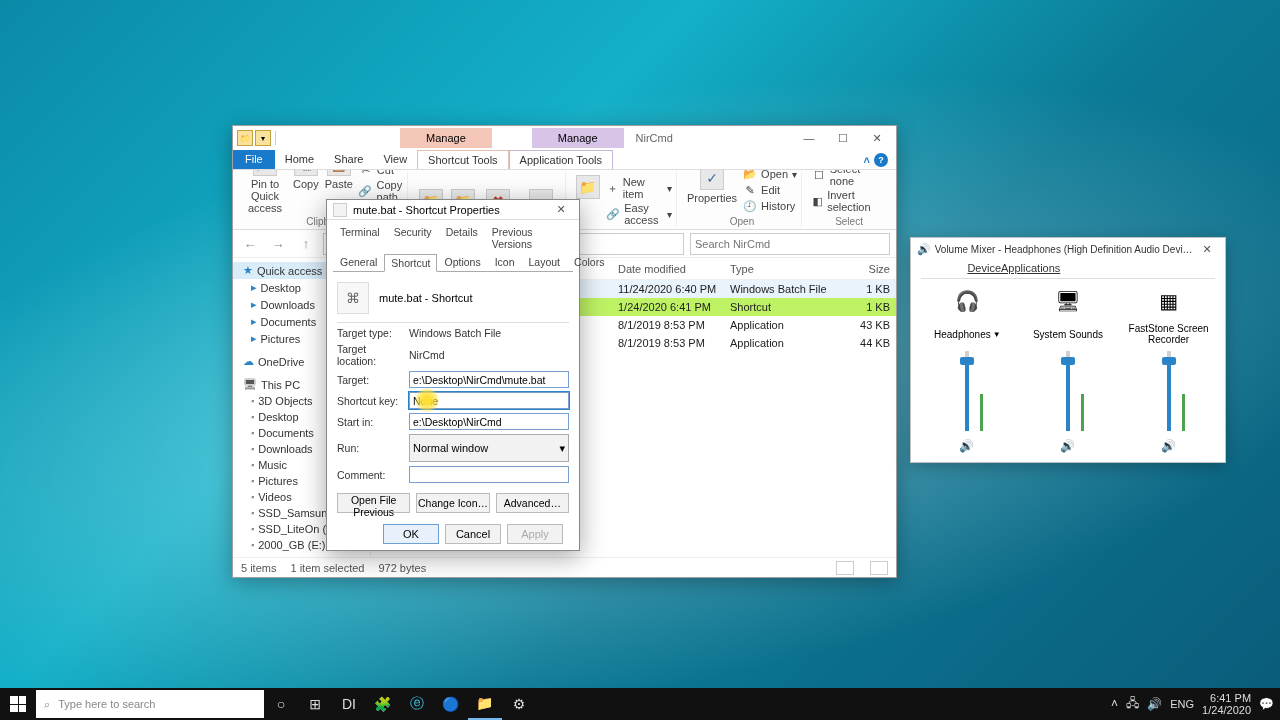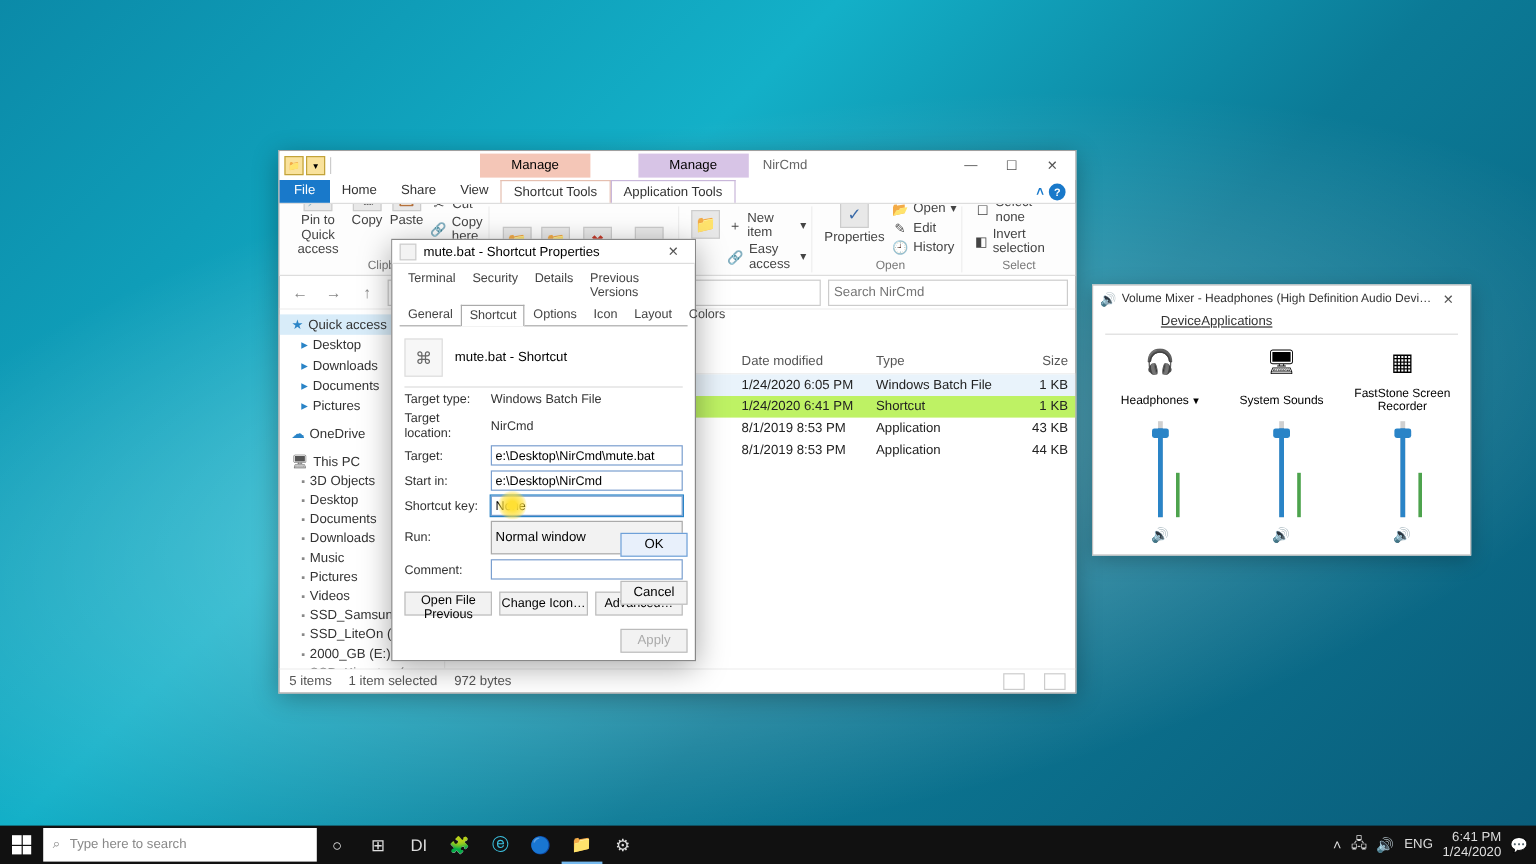--- a/index.html
+++ b/index.html
@@ -41,21 +41,21 @@
 
 .body-e { display:flex; height:calc(100% - 24px - 20px - 60px - 28px - 20px); }
 .navpane { width:138px; border-right:1px solid #eee; padding:4px 0; overflow:hidden; }
 .navitem { padding:2px 4px 2px 18px; font-size:11px; color:#333; display:flex; align-items:center; gap:4px; white-space:nowrap; }
 .navitem.qa { background:#d8ecf9; padding-left:10px; }
 .navitem.hdr { padding-left:10px; margin-top:6px; }
 .navitem .star { color:#2a84c7; }
 .navitem .cloud { color:#2a84c7; }
 .navitem .drive { color:#888; font-size:9px; }
 
-.filepane { flex:1;margin-top:32px; }
+.filepane { flex:1; }
 .colhdr { display:flex; height:22px; align-items:center; border-bottom:1px solid #eee; color:#555; font-size:11px; }
 .colhdr div, .row div { padding:0 6px; }
 .c-name{flex:1} .c-date{width:112px} .c-type{width:112px} .c-size{width:60px; text-align:right;}
 .row { display:flex; height:18px; align-items:center; font-size:11px; color:#222; }
 .row.sel { background:#bef264; }
 .row.hov { background:#e9f3fb; }
 
 .status-e { height:20px; border-top:1px solid #eee; display:flex; align-items:center; padding:0 8px; font-size:11px; color:#555; gap:14px;}
 .status-e .viewbtn { margin-left:auto; width:18px; height:14px; border:1px solid #ccc; }
 
@@ -69,21 +69,21 @@
 .tabsrow .tab.active { border:1px solid #aaa; border-bottom:1px solid #fff; background:#fff; position:relative; top:1px; }
 .tabbody { border-top:1px solid #aaa; margin:0 6px; padding:6px 4px; }
 .prow { display:flex; align-items:center; margin:4px 0; gap:6px; }
 .plabel { width:66px; color:#333; font-size:10.5px; }
 .pval { flex:1; color:#333; font-size:10.5px; }
 .pinput { flex:1; height:17px; border:1px solid #7a9fcf; padding:0 3px; font-size:10.5px; }
 .pinput.focus { outline:1px solid #2a84c7; background:#fff; }
 .pselect { flex:1; height:28px; border:1px solid #aaa; background:#f2f2f2; padding:0 3px; font-size:10.5px; display:flex; align-items:center; justify-content:space-between;}
 .btnrow { display:flex; gap:6px; margin-top:10px; }
 .btnrow .pbtn { flex:1; height:20px; border:1px solid #bbb; background:#f2f2f2; font-size:10.5px; }
-.dlgbtns { position:absolute; bottom:6px; right:6px; display:flex; gap:20px;flex-direction:column; }
+.dlgbtns { position:absolute; bottom:6px; right:16px; display:flex; gap:6px; }
 .dlgbtns .pbtn { width:56px; height:20px; border:1px solid #bbb; background:#f2f2f2; font-size:11px; }
 .dlgbtns .pbtn.ok { background:#e8f0fb; border-color:#6ea0d8; }
 .highlight-dot { position:absolute; width:24px; height:24px; border-radius:50%; background:radial-gradient(circle, #ffe034 20%, rgba(255,224,52,0.6) 55%, rgba(255,224,52,0) 75%); pointer-events:none; }
 .icon-hdr { display:flex; align-items:center; gap:10px; padding:4px 0 8px 0; border-bottom:1px solid #ddd; }
 .icon-hdr .bigicon { width:32px; height:32px; background:#f7f7f7; border:1px solid #ddd; display:flex; align-items:center; justify-content:center; font-size:14px; color:#666;}
 .icon-hdr .fname { font-size:11px; }
 
 
 .vol { position:absolute; top:237px; left:910px; width:316px; height:226px; background:#fff; border:1px solid #c0c0c0; box-shadow:0 4px 16px rgba(0,0,0,0.25); }
 .vol .titlebar { height:22px; display:flex; align-items:center; padding:0 6px; font-size:11px; color:#333; }
@@ -167,21 +167,21 @@
             <div class="ricon">📋</div>
             <span>Paste</span>
           </div>
         <div class="rcol">
           <div class="rsmall">
               <span class="sicon">✂</span>
               <span>Cut</span>
             </div>
           <div class="rsmall">
               <span class="sicon">🔗</span>
-              <span>Copy here</span>
+              <span>Copy path</span>
             </div>
         </div>
       </div>
       <div class="rlabel">Clipb…</div>
     </div>
     <div class="rgroup">
       <div style="display:flex;gap:6px">
         <div class="rbig">
             <div class="ricon" style="color:#d68a00">📁</div>
             <span>Move</span>
@@ -295,21 +295,21 @@
     <div class="filepane">
       <div class="colhdr">
         <div class="c-name"></div>
         <div class="c-date">Date modified</div>
         <div class="c-type">Type</div>
         <div class="c-size">Size</div>
       </div>
       <div id="rows">
           <div class="row hov">
             <div class="c-name"></div>
-            <div class="c-date">1/24/2020 6:05 PM</div>
+            <div class="c-date">11/24/2020 6:40 PM</div>
             <div class="c-type">Windows Batch File</div>
             <div class="c-size">1 KB</div>
           </div>
           <div class="row sel">
             <div class="c-name"></div>
             <div class="c-date">1/24/2020 6:41 PM</div>
             <div class="c-type">Shortcut</div>
             <div class="c-size">1 KB</div>
           </div>
           <div class="row ">
@@ -367,29 +367,29 @@
         <div class="pval">Windows Batch File</div>
       </div>
     <div class="prow">
         <div class="plabel">Target location:</div>
         <div class="pval">NirCmd</div>
       </div>
     <div class="prow">
         <div class="plabel">Target:</div>
         <input class="pinput" value="e:\Desktop\NirCmd\mute.bat" style="">
       </div>
-    <div class="prow">
-        <div class="plabel">Start in:</div>
-        <input class="pinput" value="e:\Desktop\NirCmd" style="">
-      </div>
     <div class="prow" style="position:relative">
       <div class="plabel">Shortcut key:</div>
       <input class="pinput focus" value="None" style="">
       <div class="highlight-dot" style="left:78px; top:-4px"></div>
     </div>
+    <div class="prow">
+        <div class="plabel">Start in:</div>
+        <input class="pinput" value="e:\Desktop\NirCmd" style="">
+      </div>
     <div class="prow">
         <div class="plabel">Run:</div>
         <div class="pselect">
           <span>Normal window</span>
           <span>▾</span>
         </div>
       </div>
     <div class="prow">
         <div class="plabel">Comment:</div>
         <input class="pinput" value="" style="">

